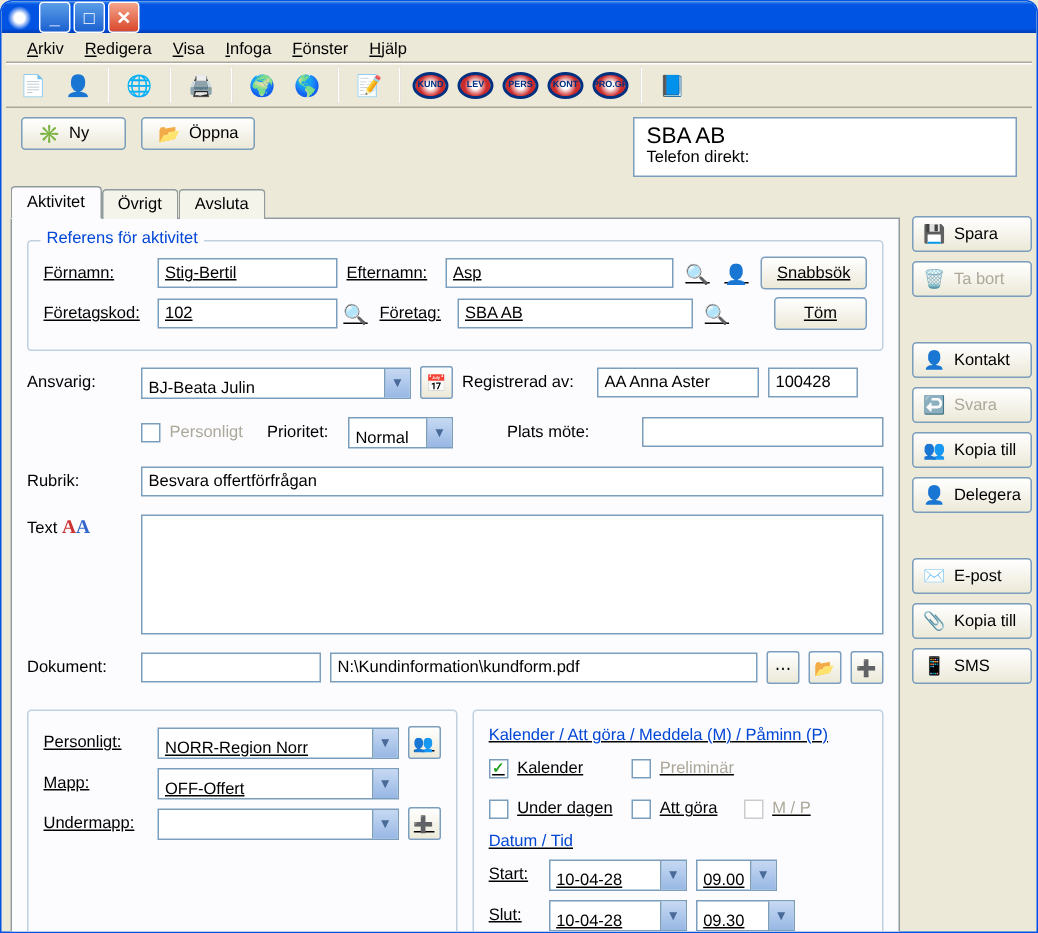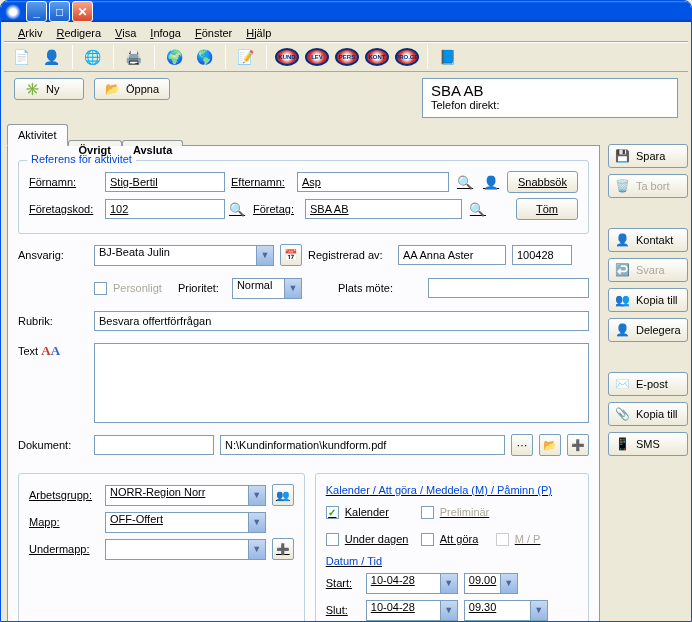--- a/index.html
+++ b/index.html
@@ -32,35 +32,35 @@
 .infobox .big { font-size: 15px; }
 
 .content { display: flex; flex: 1; padding: 0 6px 4px 6px; gap: 8px; }
 .mainarea { flex: 1; display: flex; flex-direction: column; }
 .side { width: 96px; display: flex; flex-direction: column; gap: 6px; padding-top: 20px; }
 .sidebtn { background: linear-gradient(#fff, #ece9d8); border: 1px solid #7b9ebd; border-radius: 3px; height: 24px; display: flex; align-items: center; gap: 5px; padding: 0 6px; cursor: pointer; }
 .sidebtn.disabled { color: #aca899; }
 .sidegap { height: 18px; }
 
 .tabs { display: flex; height: 22px; position: relative; z-index: 2; }
-.tab { padding: 3px 10px 0 10px; border: 1px solid #919b9c; border-bottom: none; background: #f5f4ea; margin-right: 0; border-radius: 3px 3px 0 0; cursor: pointer; margin-top: 16px; font-weight: bold; }
+.tab { padding: 3px 10px 0 10px; border: 1px solid #919b9c; border-bottom: none; background: #f5f4ea; margin-right: 0; border-radius: 3px 3px 0 0; cursor: pointer; margin-top: 2px; }
 .tab.active { background: #fcfcfe; font-weight: normal; margin-top: 0; padding-top: 4px; border-bottom: 1px solid #fcfcfe; }
 
 .panel { border: 1px solid #919b9c; background: #fcfcfe; flex: 1; padding: 8px 10px; margin-top: -1px; display: flex; flex-direction: column; gap: 6px; }
 
 .group { border: 1px solid #bfd0e0; border-radius: 3px; padding: 10px 10px 8px 10px; position: relative; margin-top: 6px; text-decoration: underline; }
 .group-title { position: absolute; top: -8px; left: 8px; background: #fcfcfe; padding: 0 4px; color: #0046d5; }
 
 .row { display: flex; align-items: center; gap: 6px; margin-bottom: 5px; min-height: 22px; }
 .row label { width: 70px; color: #000; }
 .row label.short { width: 60px; }
 .inp { border: 1px solid #7b9ebd; background: #fff; height: 20px; padding: 1px 4px; }
 .inp.w120 { width: 120px; }
 .inp.flex { flex: 1; }
-.combo { border: 1px solid #7b9ebd; background: #fff; height: 21px; display: flex; align-items: flex-start; padding-left: 4px; position: relative; }
+.combo { border: 1px solid #7b9ebd; background: #fff; height: 21px; display: flex; align-items: flex-end; padding-left: 4px; position: relative; }
 .combo .arrow { position: absolute; right: 0; top: 0; bottom: 0; width: 17px; background: linear-gradient(#c6d9f3, #98b7e4); border-left: 1px solid #7b9ebd; display: flex; align-items: center; justify-content: center; color: #4a6a9a; font-size: 9px; }
 .textarea { border: 1px solid #7b9ebd; background: #fff; flex: 1; min-height: 80px; resize: none; }
 .iconbtn { width: 20px; height: 20px; display: flex; align-items: center; justify-content: center; cursor: pointer; font-size: 13px; }
 .squarebtn { width: 22px; height: 22px; border: 1px solid #7b9ebd; background: linear-gradient(#fff, #ece9d8); border-radius: 2px; display: flex; align-items: center; justify-content: center; cursor: pointer; font-size: 11px; }
 
 .checkbox { width: 13px; height: 13px; border: 1px solid #7b9ebd; background: #fff; display: inline-flex; align-items: center; justify-content: center; font-size: 10px; color: #21a121; font-weight: bold; }
 
 .bottom-row { display: flex; gap: 10px; }
 .bottom-row .group { flex: 1; }
 
@@ -198,21 +198,21 @@
           <input class="inp" style="width: 120px;">
           <input class="inp flex" value="N:\Kundinformation\kundform.pdf" style="">
           <div class="squarebtn">⋯</div>
           <div class="squarebtn">📂</div>
           <div class="squarebtn">➕</div>
         </div>
 
         <div class="bottom-row">
           <div class="group" style="flex:1.05">
             <div class="row">
-              <label>Arbetsgrupp:</label>
+              <label>Personligt:</label>
               <div class="combo" style="flex:1">
                 <span>NORR-Region Norr</span>
                 <div class="arrow">▼</div>
               </div>
               <div class="squarebtn">👥</div>
             </div>
             <div class="row">
               <label>Mapp:</label>
               <div class="combo" style="flex:1">
                 <span>OFF-Offert</span>
@@ -262,21 +262,21 @@
                   <span>09.00</span>
                   <div class="arrow">▼</div>
                 </div>
             </div>
             <div class="row">
               <label style="width:34px">Slut:</label>
               <div class="combo" style="width:92px">
                   <span>10-04-28</span>
                   <div class="arrow">▼</div>
                 </div>
-              <div class="combo" style="width:84px">
+              <div class="combo" style="width:66px">
                   <span>09.30</span>
                   <div class="arrow">▼</div>
                 </div>
             </div>
           </div>
         </div>
 
       </div>
     </div>
 

